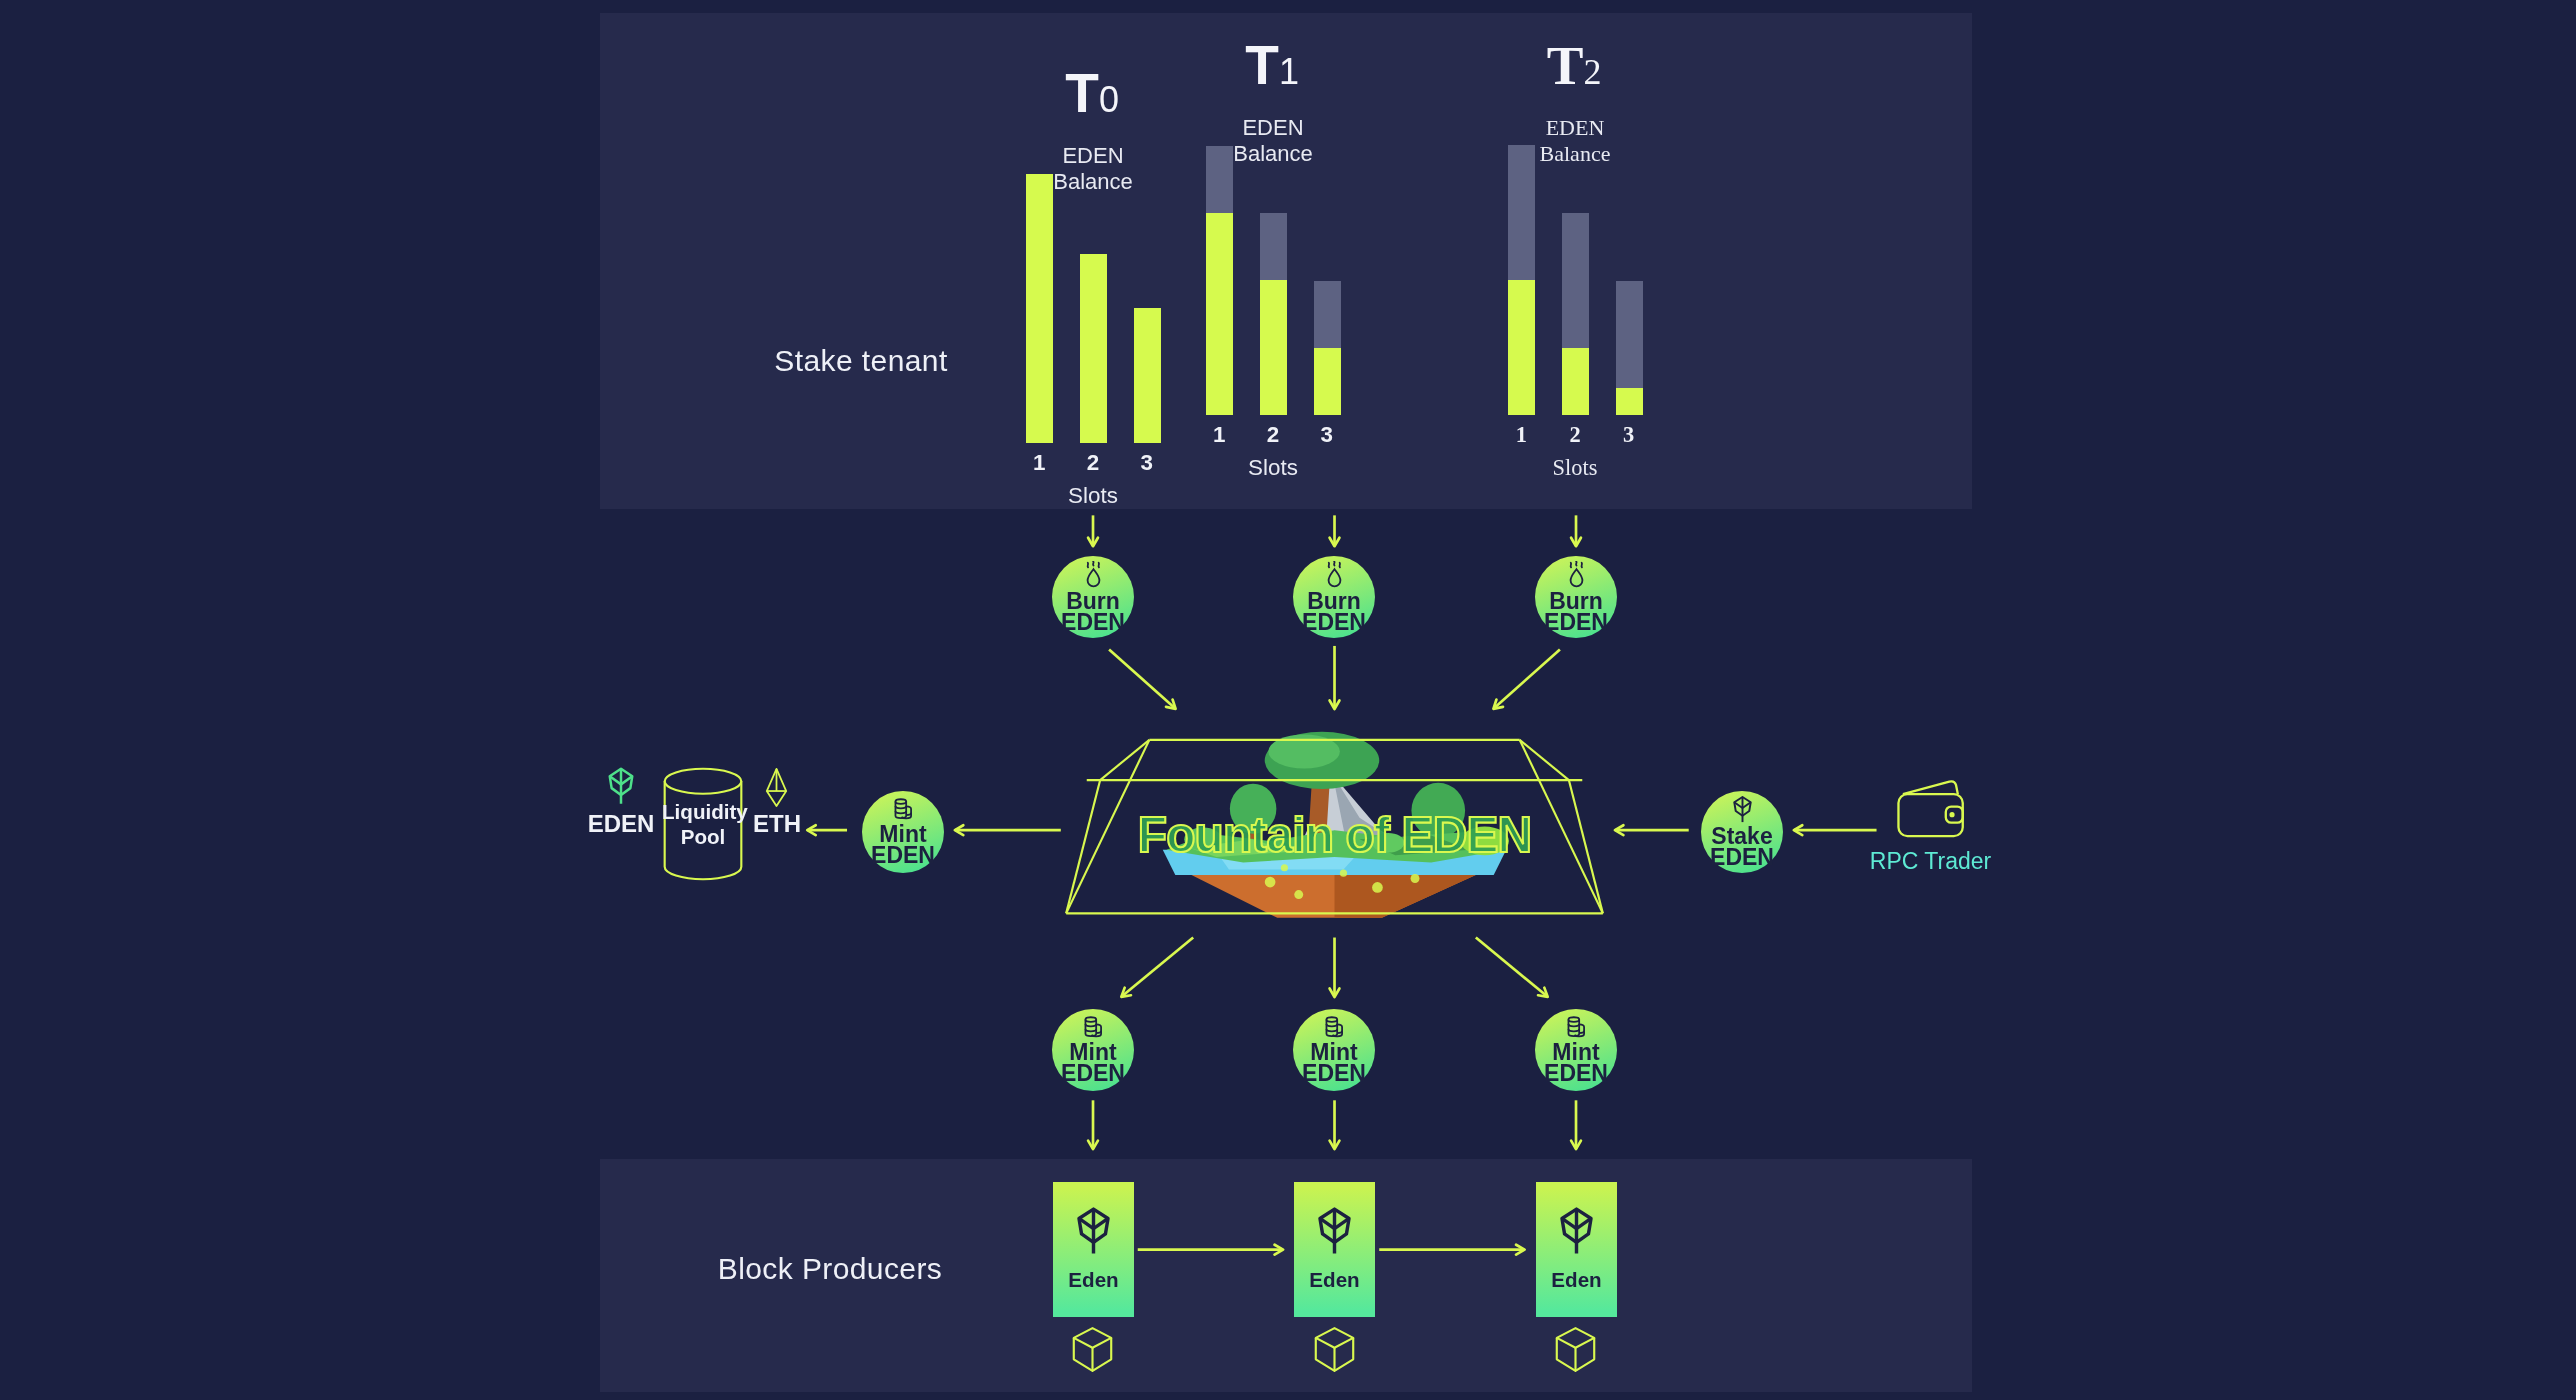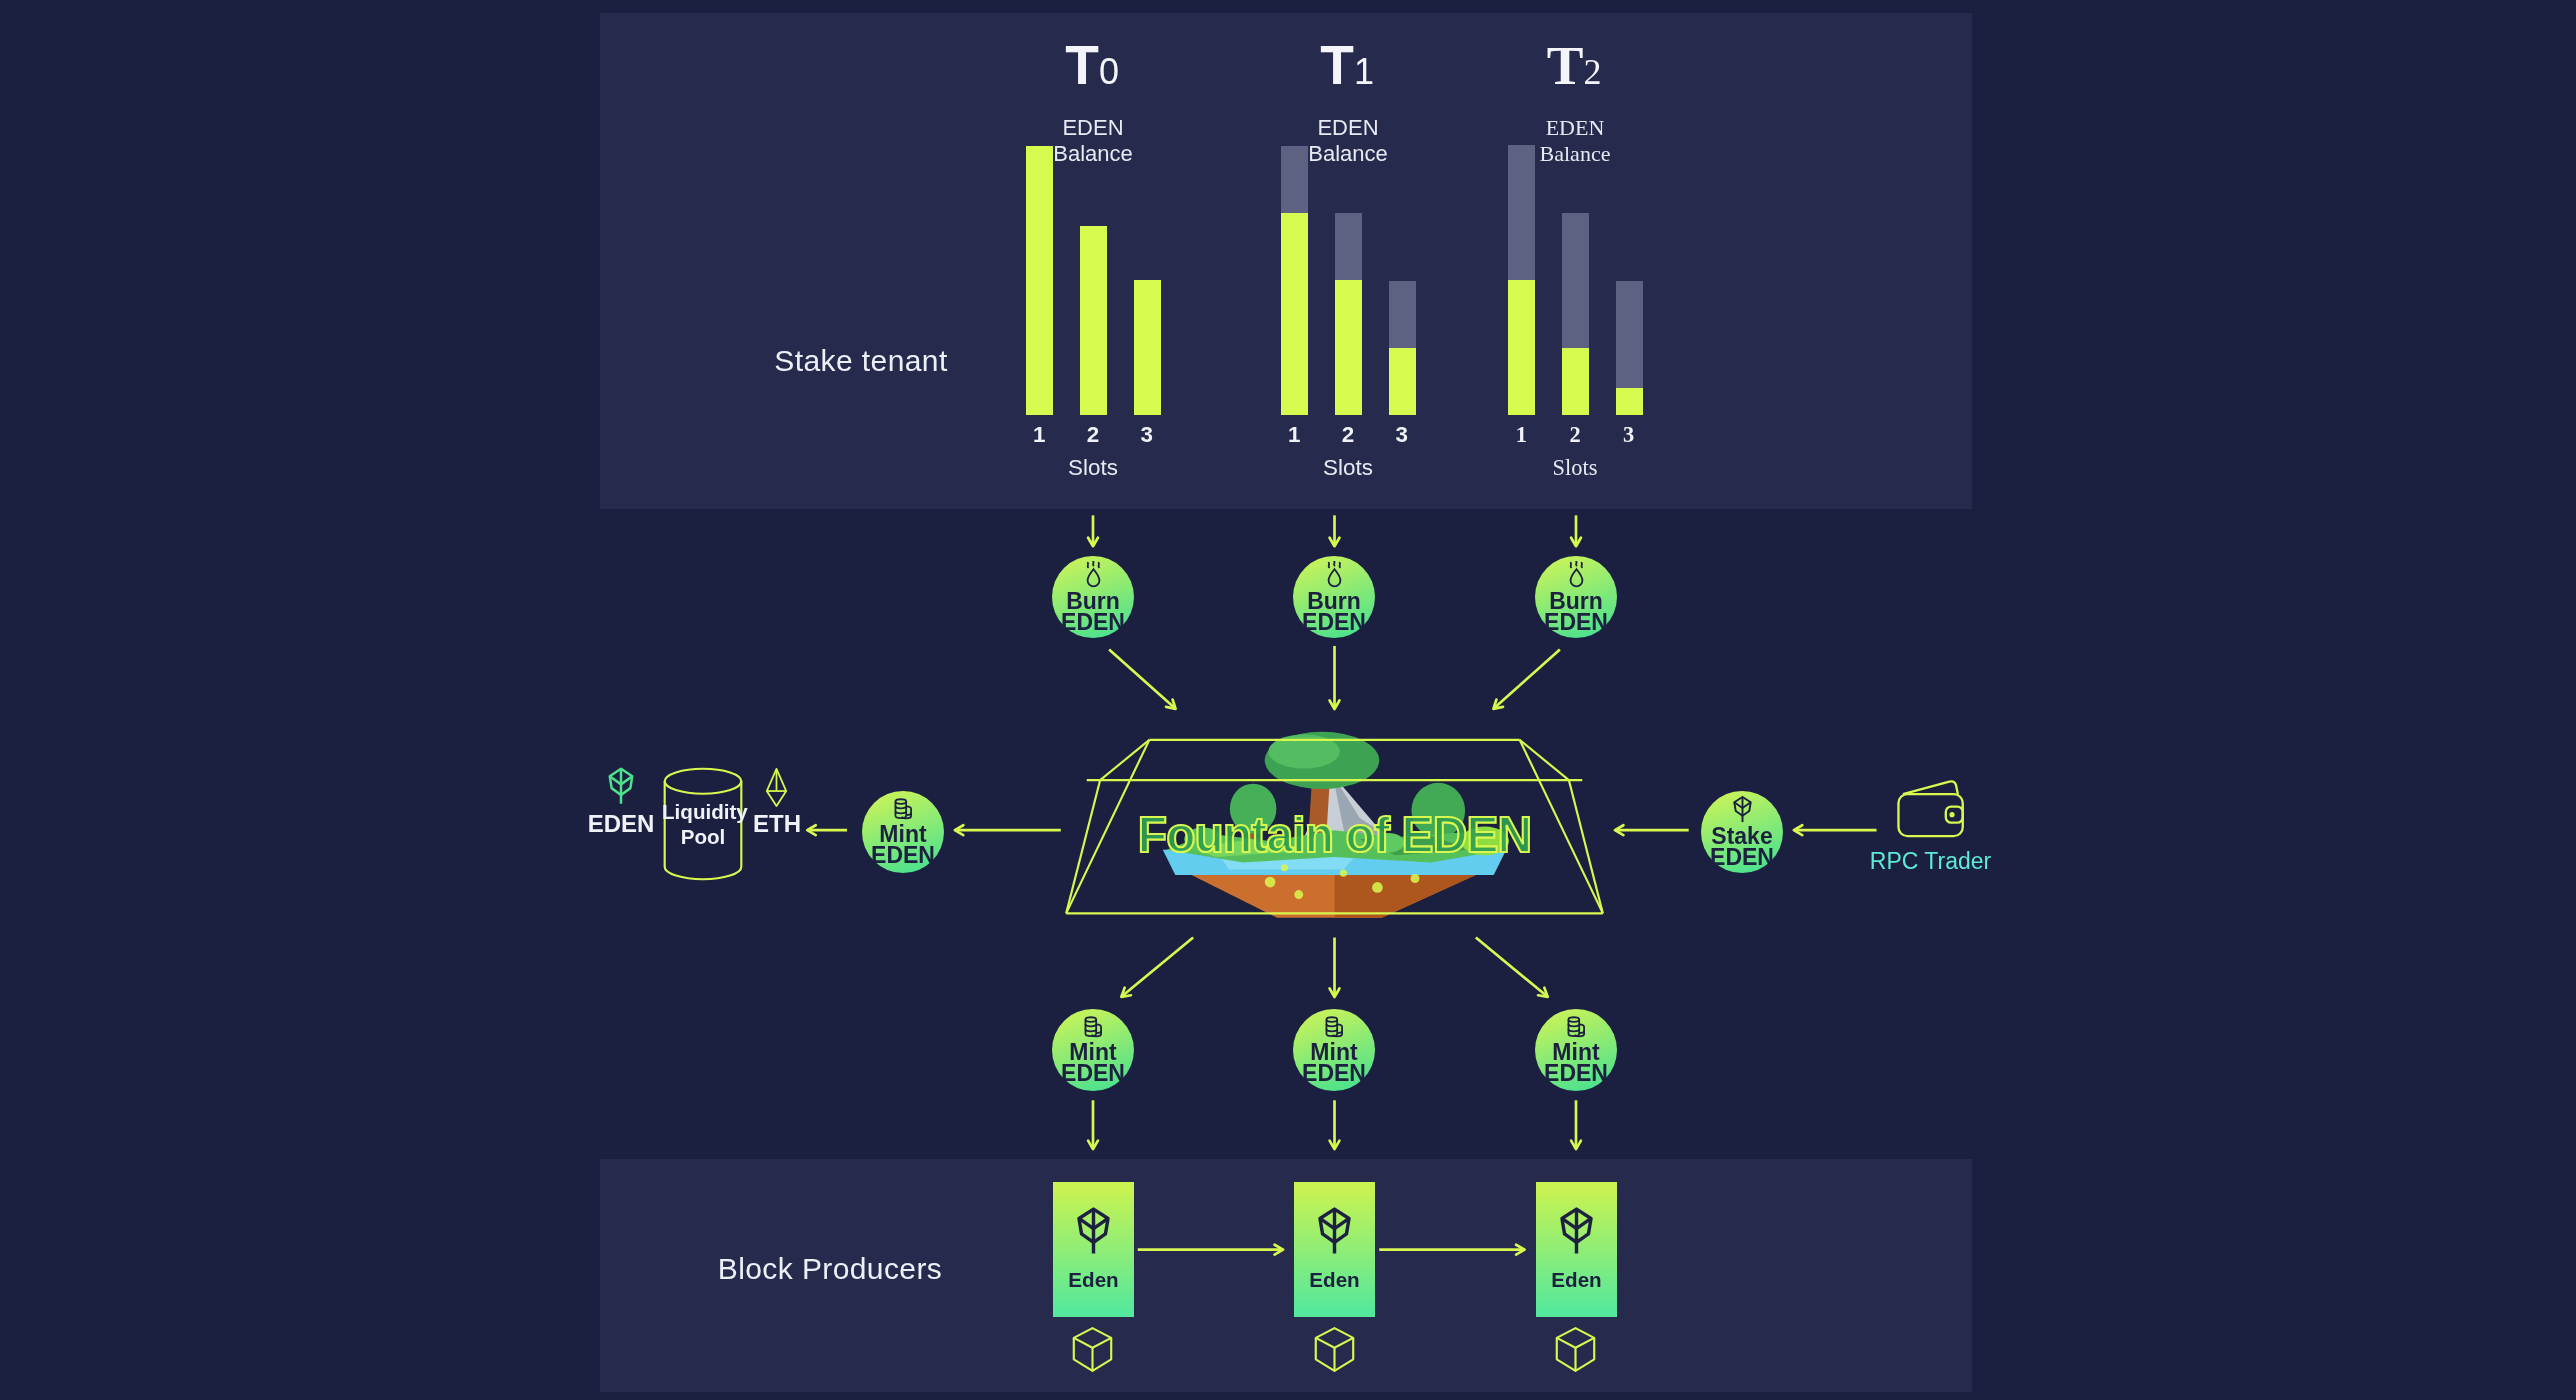--- a/index.html
+++ b/index.html
@@ -60,21 +60,21 @@
 <body>
 
 <div class="stage">
 
   <div class="panel top"></div>
   <div class="panel bottom"></div>
 
   <div class="section-label" style="left:673px; top:344px;">Stake tenant</div>
   <div class="section-label" style="left:642px; top:1252px;">Block Producers</div>
 
-  <div class="chart" style="left:1026px;">
+  <div class="chart" style="left:1026px;margin-top:28px;">
     <div class="epoch-title"><span class="t">T</span><span class="sub">0</span></div>
     <div class="balance-label">EDEN Balance</div>
     <div class="bars">
       <div class="bar">
           <div class="burned" style="height: 0px;"></div>
           <div class="filled" style="height: 269px;"></div>
         </div>
       <div class="bar">
           <div class="burned" style="height: 0px;"></div>
           <div class="filled" style="height: 189px;"></div>
@@ -85,21 +85,21 @@
         </div>
     </div>
     <div class="slot-nums">
       <span>1</span>
       <span>2</span>
       <span>3</span>
     </div>
     <div class="slots-label">Slots</div>
   </div>
 
-  <div class="chart" style="left:1281px;">
+  <div class="chart" style="left:1206px;">
     <div class="epoch-title"><span class="t">T</span><span class="sub">1</span></div>
     <div class="balance-label">EDEN Balance</div>
     <div class="bars">
       <div class="bar">
           <div class="burned" style="height: 67px;"></div>
           <div class="filled" style="height: 202px;"></div>
         </div>
       <div class="bar">
           <div class="burned" style="height: 67px;"></div>
           <div class="filled" style="height: 135px;"></div>

